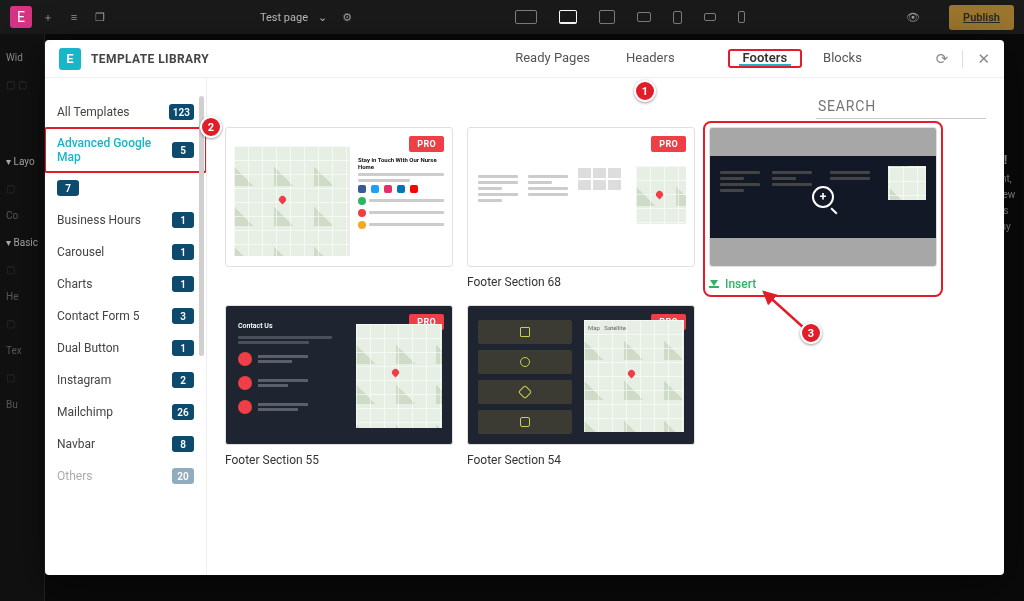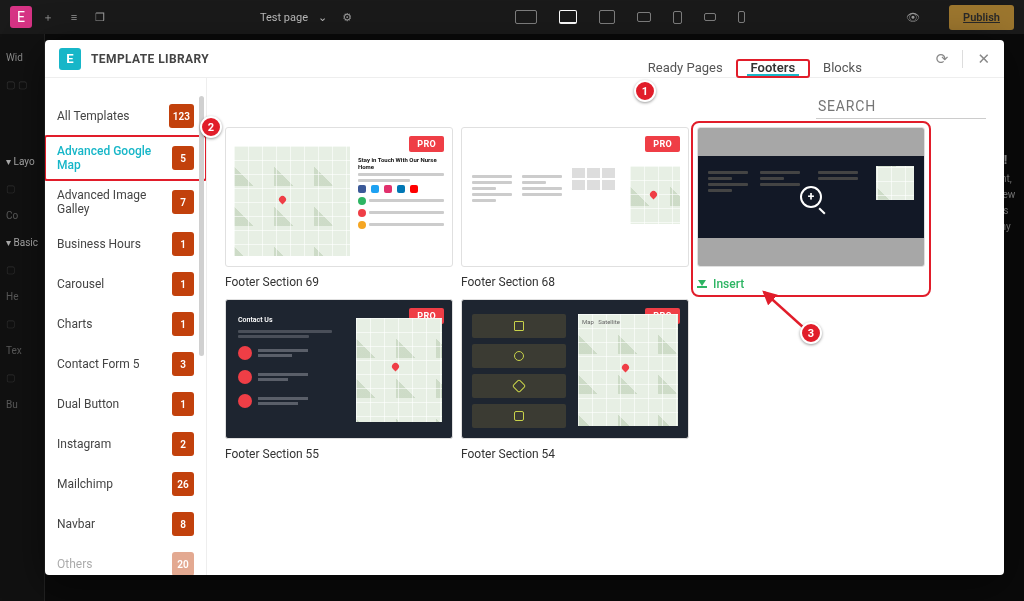--- a/index.html
+++ b/index.html
@@ -46,55 +46,55 @@
   .modal-header {
     height: 38px; display: flex; align-items: center; padding: 0 14px;
     border-bottom: 1px solid #eee; font-size: 13px; color: #555;
   }
   .modal-header .logo {
     width: 22px; height: 22px; background: #17b6c8; border-radius: 3px;
     display:flex;align-items:center;justify-content:center;color:#fff;font-weight:700;font-size:13px;
     margin-right: 10px;
   }
   .modal-header .title { font-weight: 700; color: #444; letter-spacing: .4px; font-size: 12px;}
-  .modal-header .tabs { margin-left: auto; display: flex; gap: 0; align-items:flex-end; height:100%; }
+  .modal-header .tabs { margin-left: auto; display: flex; gap: 8px; align-items:center; height:100%; }
   .modal-header .tab {
     padding: 0 14px; display:flex; align-items:center; font-size: 13px; color:#555;
     border-bottom: 2px solid transparent; position: relative;
   }
   .modal-header .tab.active {
     color:#333; font-weight:600;
   }
   .modal-header .tab.active::after{
     content:""; position:absolute; left:10px; right:10px; bottom:-1px; height:2px;
     background:#17b6c8;
   }
-  .modal-header .tab.hl { outline:2px solid #e11d2a; outline-offset:-1px; border-radius:2px;}
+  .modal-header .tab.hl { outline:2px solid #e11d2a; outline-offset:-1px; border-radius:2px;margin-left:32px;}
   .modal-header .right-icons { margin-left: 60px; display:flex; align-items:center; gap:14px; color:#888; }
   .modal-header .right-icons .divider { width:1px; height:18px; background:#ddd;}
   .modal-header .right-icons span { cursor:pointer; font-size:15px; }
 
   .modal-body { flex:1; display:flex; overflow:hidden; }
 
   
   .cat-col {
     width: 162px; border-right: 1px solid #eee; position: relative;
     padding: 18px 0 10px 0; overflow: hidden;
   }
   .cat-col .scrollbar {
     position:absolute; right:2px; top:18px; width:5px; height:260px;
     background:#d0d0d0; border-radius:3px;
   }
   .cat-item {
     display:flex; align-items:center; justify-content:space-between;
     padding: 8px 12px; font-size: 12px; color:#444; cursor:pointer;
   }
   .cat-item .badge {
-    min-width: 22px; padding: 0 4px; height: 24px; font-size: 10px; font-weight:600;
-    background:#c2410c; color:#fff; border-radius: 3px;
+    min-width: 22px; padding: 0 4px; height: 16px; font-size: 10px; font-weight:600;
+    background:#0c4a6e; color:#fff; border-radius: 3px;
     display:flex; align-items:center; justify-content:center;
   }
   .cat-item.active {
     color:#17b6c8; font-weight:500;
   }
   .cat-item.hl {
     outline:2px solid #e11d2a; outline-offset:-1px; border-radius:2px;
   }
 
   
@@ -102,21 +102,21 @@
     flex:1; padding: 16px 18px; overflow:auto; position:relative;
   }
   .search-row {
     display:flex; justify-content:flex-end; margin-bottom: 8px;
   }
   .search {
     width: 170px; font-size:14px; letter-spacing:.8px; color:#888;
     border:none; border-bottom:1px solid #ccc; padding: 4px 2px; outline:none;
     background:transparent;
   }
-  .grid { display:flex; flex-wrap:wrap; gap: 8px; }
+  .grid { display:flex; flex-wrap:wrap; gap: 14px; }
   .card {
     width: 228px;
   }
   .card.big { outline:2px solid #e11d2a; outline-offset:4px; border-radius:2px;}
   .thumb {
     width:100%; height:140px; border:1px solid #e0e0e0; border-radius:3px;
     background:#fff; position:relative; overflow:hidden;
   }
   .thumb .pro {
     position:absolute; top:8px; right:8px; background:#ef3e46; color:#fff;
@@ -237,20 +237,21 @@
   </div>
 </div>
 
 <div class="modal">
 
   <div class="modal-header">
     <div class="logo">E</div>
     <div class="title">TEMPLATE LIBRARY</div>
     <div class="tabs">
       <div class="tab">Ready Pages</div>
+      <div class="tab">Headers</div>
       <div class="tab active hl">Footers</div>
       <div class="tab">Blocks</div>
     </div>
     <div class="right-icons">
       <span>⟳</span>
       <div class="divider"></div>
       <span>✕</span>
     </div>
   </div>
 
@@ -260,21 +261,20 @@
 
       <div class="cat-item">
         <span>All Templates</span>
         <span class="badge">123</span>
       </div>
       <div class="cat-item active hl">
         <span>Advanced Google Map</span>
         <span class="badge">5</span>
       </div>
       <div class="cat-item">
-        <span>Advanced Image Galley</span>
         <span class="badge">7</span>
       </div>
       <div class="cat-item">
         <span>Business Hours</span>
         <span class="badge">1</span>
       </div>
       <div class="cat-item">
         <span>Carousel</span>
         <span class="badge">1</span>
       </div>
@@ -339,21 +339,20 @@
               <div class="row">
                   <span class="sq" style="background:#ef3e46;border-radius:50%;"></span>
                   <span class="ln" style="flex:1;"></span>
                 </div>
               <div class="row">
                   <span class="sq" style="background:#f5a623;border-radius:50%;"></span>
                   <span class="ln" style="flex:1;"></span>
                 </div>
             </div>
           </div>
-          <div class="caption">Footer Section 69</div>
         </div>
 
         <div class="card">
           <div class="thumb">
             <div class="pro">PRO</div>
             <div class="mini-panel" style="left:10px;top:44px;width:40px;">
               <div class="ln"></div>
                 <div class="ln"></div>
                 <div class="ln s"></div>
                 <div class="ln"></div>

